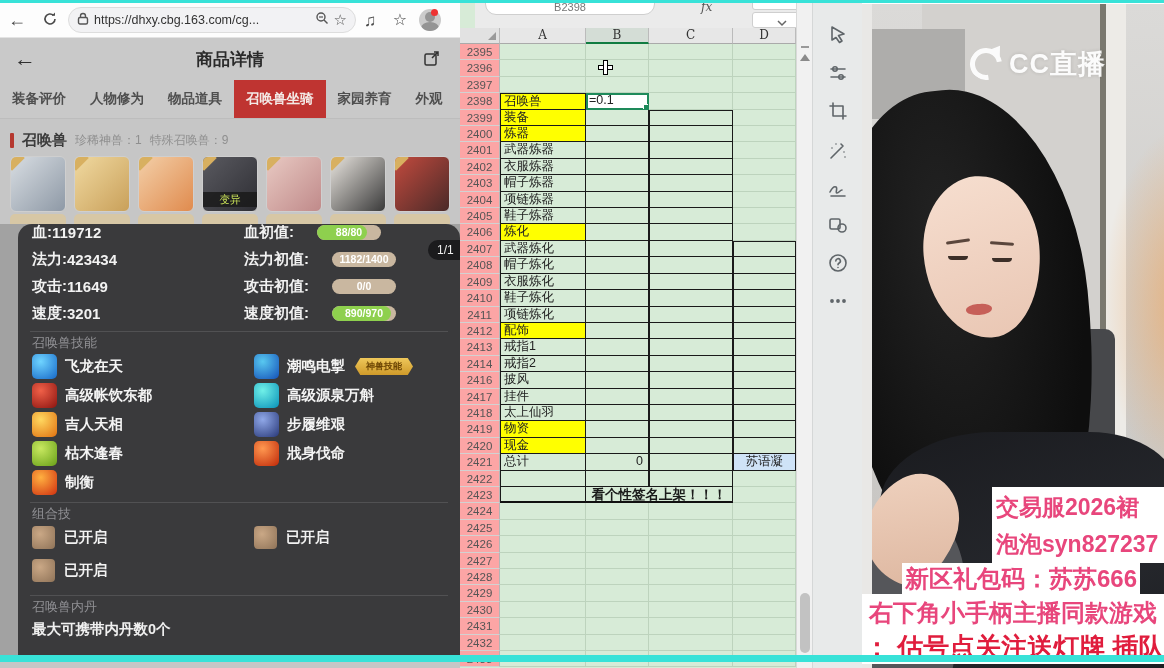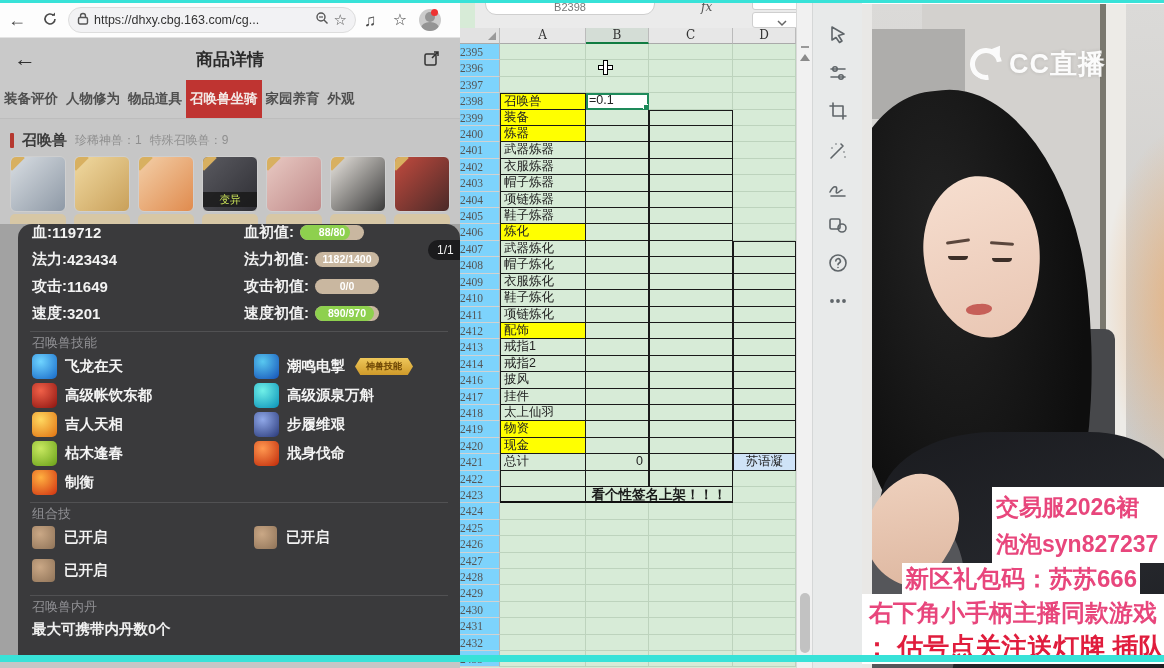--- a/index.html
+++ b/index.html
@@ -18,39 +18,39 @@
   .urltext{font-size:12.5px;color:#333;white-space:nowrap;overflow:hidden;flex:1;}
   .avatar-ic{width:22px;height:22px;border-radius:50%;background:#cbcbcb;position:relative;overflow:hidden;margin-left:4px;}
   .avatar-ic:before{content:"";position:absolute;left:6px;top:3px;width:10px;height:10px;border-radius:50%;background:#949494;}
   .avatar-ic:after{content:"";position:absolute;left:2px;top:13px;width:18px;height:12px;border-radius:50% 50% 0 0;background:#949494;}
   .reddot{position:absolute;right:2px;top:4px;width:7px;height:7px;border-radius:50%;background:#e33;z-index:2;}
   .pagehdr{position:absolute;left:0;top:38px;width:460px;height:42px;background:#c9c9c9;display:flex;align-items:center;}
   .pagehdr .back{font-size:22px;color:#2f2f2f;padding:0 14px;}
   .pagetitle{position:absolute;left:0;width:100%;text-align:center;font-size:17px;font-weight:700;color:#2b2b2b;}
   .shareic{position:absolute;right:20px;top:12px;}
   .tabbar{position:absolute;left:0;top:80px;width:460px;height:38px;background:#c9c9c9;display:flex;align-items:stretch;border-bottom:1px solid #bdbdbd;}
-  .tab{display:flex;align-items:center;padding:0 4px;font-size:13.5px;color:#4f4f4f;font-weight:600;white-space:nowrap;}
+  .tab{display:flex;align-items:center;padding:0 12px;font-size:13.5px;color:#4f4f4f;font-weight:600;white-space:nowrap;}
   .tab.active{background:#bf3431;color:#f3e9e6;}
   .pethdr{position:absolute;left:10px;top:131px;height:18px;display:flex;align-items:center;gap:8px;}
   .redbar{width:4px;height:15px;background:#b5382f;border-radius:1px;}
   .pethdr .t{font-size:15px;font-weight:700;color:#3c3c3c;}
   .pethdr .c{font-size:12px;color:#8f8f8f;}
   .avrow{position:absolute;left:10px;top:156px;display:flex;gap:8px;}
   .pav{width:56px;height:56px;border-radius:6px;position:relative;overflow:hidden;border:1px solid #cfcfcf;box-sizing:border-box;}
   .pav:before{content:"";position:absolute;left:-8px;top:-8px;width:18px;height:18px;background:#d8b060;transform:rotate(45deg);}
   .mutbadge{position:absolute;left:0;bottom:4px;width:100%;height:15px;background:rgba(25,25,25,.82);color:#cfe85a;font-size:10.5px;text-align:center;line-height:15px;}
   .sliver-row{position:absolute;left:10px;top:214px;display:flex;gap:8px;}
   .sliver{width:56px;height:10px;border-radius:5px 5px 0 0;background:#d7c7a5;}
   .scrim{left:0;top:224px;width:460px;height:432px;background:rgba(0,0,0,.18);}
 
   
   #panel{left:18px;top:224px;width:442px;height:432px;background:#3a3a3c;border-radius:14px 14px 0 0;overflow:hidden;z-index:5;}
   .stat-row{position:absolute;left:14px;width:414px;height:22px;display:flex;align-items:center;}
   .sl,.sv{font-size:15px;font-weight:600;color:#f2f2f2;white-space:nowrap;}
-  .stat-right{position:absolute;left:212px;display:flex;align-items:center;gap:6px;}
+  .stat-right{position:absolute;left:212px;display:flex;align-items:center;gap:23px;}
   .pill{position:relative;width:64px;height:15px;border-radius:8px;background:#c9b7a0;overflow:hidden;}
   .pill .fill{position:absolute;left:0;top:0;height:100%;background:#8ed04e;border-radius:8px;}
   .pill .pt{position:absolute;left:0;top:0;width:100%;height:100%;text-align:center;font-size:10.5px;font-weight:700;color:#fff;line-height:15px;}
   .pager{position:absolute;left:410px;top:16px;width:46px;height:20px;background:#1b1b1d;border-radius:10px;color:#eee;font-size:12px;text-align:left;padding-left:9px;line-height:20px;box-sizing:border-box;}
   .pdiv{position:absolute;left:12px;width:418px;height:1px;background:rgba(255,255,255,.12);}
   .seclabel{position:absolute;left:14px;font-size:13px;color:#909094;}
   .skillgrid{position:absolute;left:14px;top:128px;width:420px;display:grid;grid-template-columns:222px 192px;grid-auto-rows:29px;}
   .skill{display:flex;align-items:center;gap:8px;}
   .sic{width:25px;height:25px;border-radius:5px;flex:none;}
   .sname{font-size:14.5px;font-weight:600;color:#f4f4f4;white-space:nowrap;}
@@ -69,21 +69,21 @@
   .tb-box1{position:absolute;left:277px;top:-4px;width:52px;height:12px;background:#fff;border:1px solid #cfcfcf;border-radius:3px;}
   .tb-box2{position:absolute;left:277px;top:12px;width:58px;height:14px;background:#fff;border:1px solid #cfcfcf;border-radius:3px;text-align:center;}
   .hrow{position:absolute;left:0;top:28px;width:336px;height:16px;display:flex;background:#e7e7e7;}
   .hc{box-sizing:border-box;border-right:1px solid #bbb;border-bottom:1px solid #aaa;text-align:center;font-family:"DejaVu Serif",serif;font-size:12px;color:#333;line-height:14px;}
   .hc.hsel{background:#d4ddd6;border-bottom:2px solid #107c41;}
   .hcorner{width:40px;position:relative;background:#e2e2e2;}
   .hcorner:after{content:"";position:absolute;right:3px;bottom:3px;border-left:8px solid transparent;border-bottom:8px solid #9a9a9a;}
   #rows{position:absolute;left:0;top:44px;width:336px;height:624px;overflow:hidden;}
   .srow{display:flex;height:16.42px;}
   .cell{box-sizing:border-box;background:#d7ebd7;border-right:1px solid rgba(130,155,130,.30);border-bottom:1px solid rgba(130,155,130,.30);font-size:12.5px;color:#222;white-space:nowrap;overflow:hidden;line-height:15px;}
-  .rn{width:40px;box-sizing:border-box;background:#7dd3fc;color:#555;font-family:Liberation Serif, serif;font-size:11.5px;line-height:16px;border-right:1px solid #b5b5b5;border-bottom:1px solid #d2d2d2;}
+  .rn{width:40px;box-sizing:border-box;background:#fca5a5;color:#555;text-align:center;font-family:Liberation Sans, sans-serif;font-size:11.5px;line-height:16px;border-right:1px solid #b5b5b5;border-bottom:1px solid #d2d2d2;}
   .ca{width:86px;padding-left:3px;}
   .cb{width:63px;padding-left:3px;}
   .cc{width:84px;}
   .cd{width:63px;text-align:center;}
   .yellow{background:#ffff00;}
   .abox{border-left:1px solid #1a1a1a;border-right:1px solid #1a1a1a;border-bottom:1px solid #1a1a1a;}
   .atop{border-top:1px solid #1a1a1a;}
   .bline{border-bottom:1px solid #1a1a1a;border-right:1px solid #1a1a1a;}
   .cbox{border:1px solid #1a1a1a;border-top:none;}
   .ctop{border-top:1px solid #1a1a1a;}

